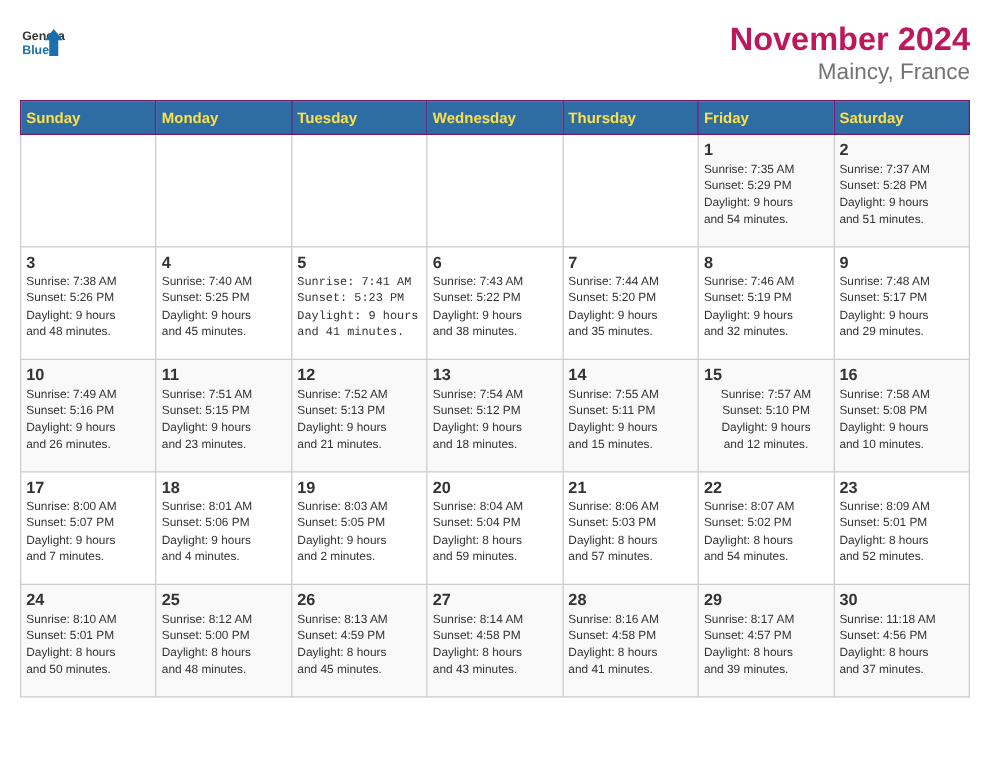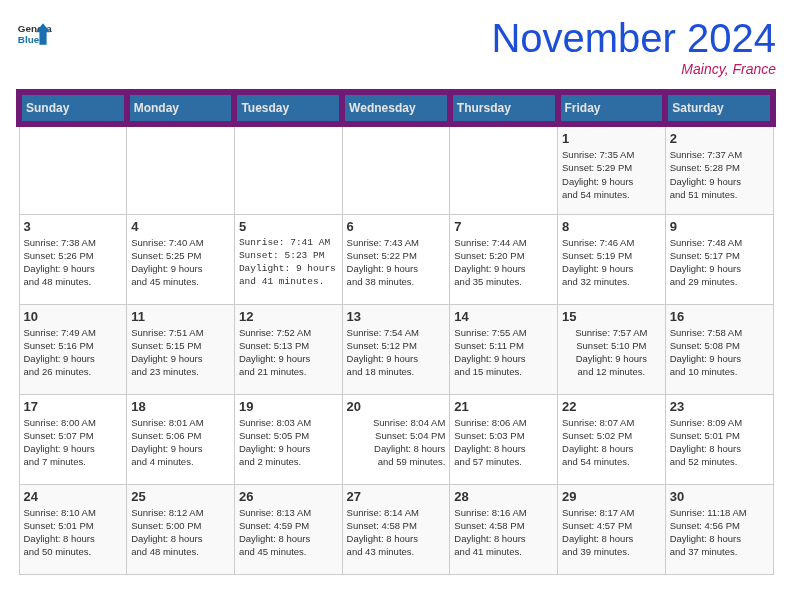--- a/index.html
+++ b/index.html
@@ -22,41 +22,40 @@
       gap: 4px;
     }
     .logo-icon {
       width: 36px;
       height: 36px;
     }
     .title-block {
       text-align: right;
     }
     .month-title {
-      font-size: 40px;
-      font-weight: normal;
-      color: #1d4ed8;
+      font-size: 26px;
+      font-weight: bold;
+      color: #be185d;
     }
     .location {
-      font-size: 14px;
-      color: #be185d;
-      font-style: italic;
+      font-size: 18px;
+      color: #737373;
     }
     table {
       width: 100%;
       border-collapse: collapse;
       table-layout: fixed;
     }
     thead tr th {
       background-color: #2e6da4;
-      color: #e5e5e5;
+      color: #fde047;
       font-size: 12px;
       font-weight: bold;
       padding: 6px 4px;
-      border: 6px solid #701a75;
+      border: 1px solid #701a75;
       text-align: left;
     }
     tbody tr td {
       border: 1px solid #ccc;
       vertical-align: top;
       padding: 4px;
       height: 90px;
       font-size: 10px;
       color: #333;
       background: #fff;
@@ -249,21 +248,21 @@
         </td>
         <td>
           <span class="day-num">19</span>
           <div class="day-info" style="white-space: pre-line;">Sunrise: 8:03 AM
 Sunset: 5:05 PM
 Daylight: 9 hours
 and 2 minutes.</div>
         </td>
         <td>
           <span class="day-num">20</span>
-          <div class="day-info" style="white-space: pre-line; text-align: right;">Sunrise: 8:04 AM
+          <div class="day-info" style="white-space: pre-line;">Sunrise: 8:04 AM
 Sunset: 5:04 PM
 Daylight: 8 hours
 and 59 minutes.</div>
         </td>
         <td>
           <span class="day-num">21</span>
           <div class="day-info" style="white-space: pre-line;">Sunrise: 8:06 AM
 Sunset: 5:03 PM
 Daylight: 8 hours
 and 57 minutes.</div>

